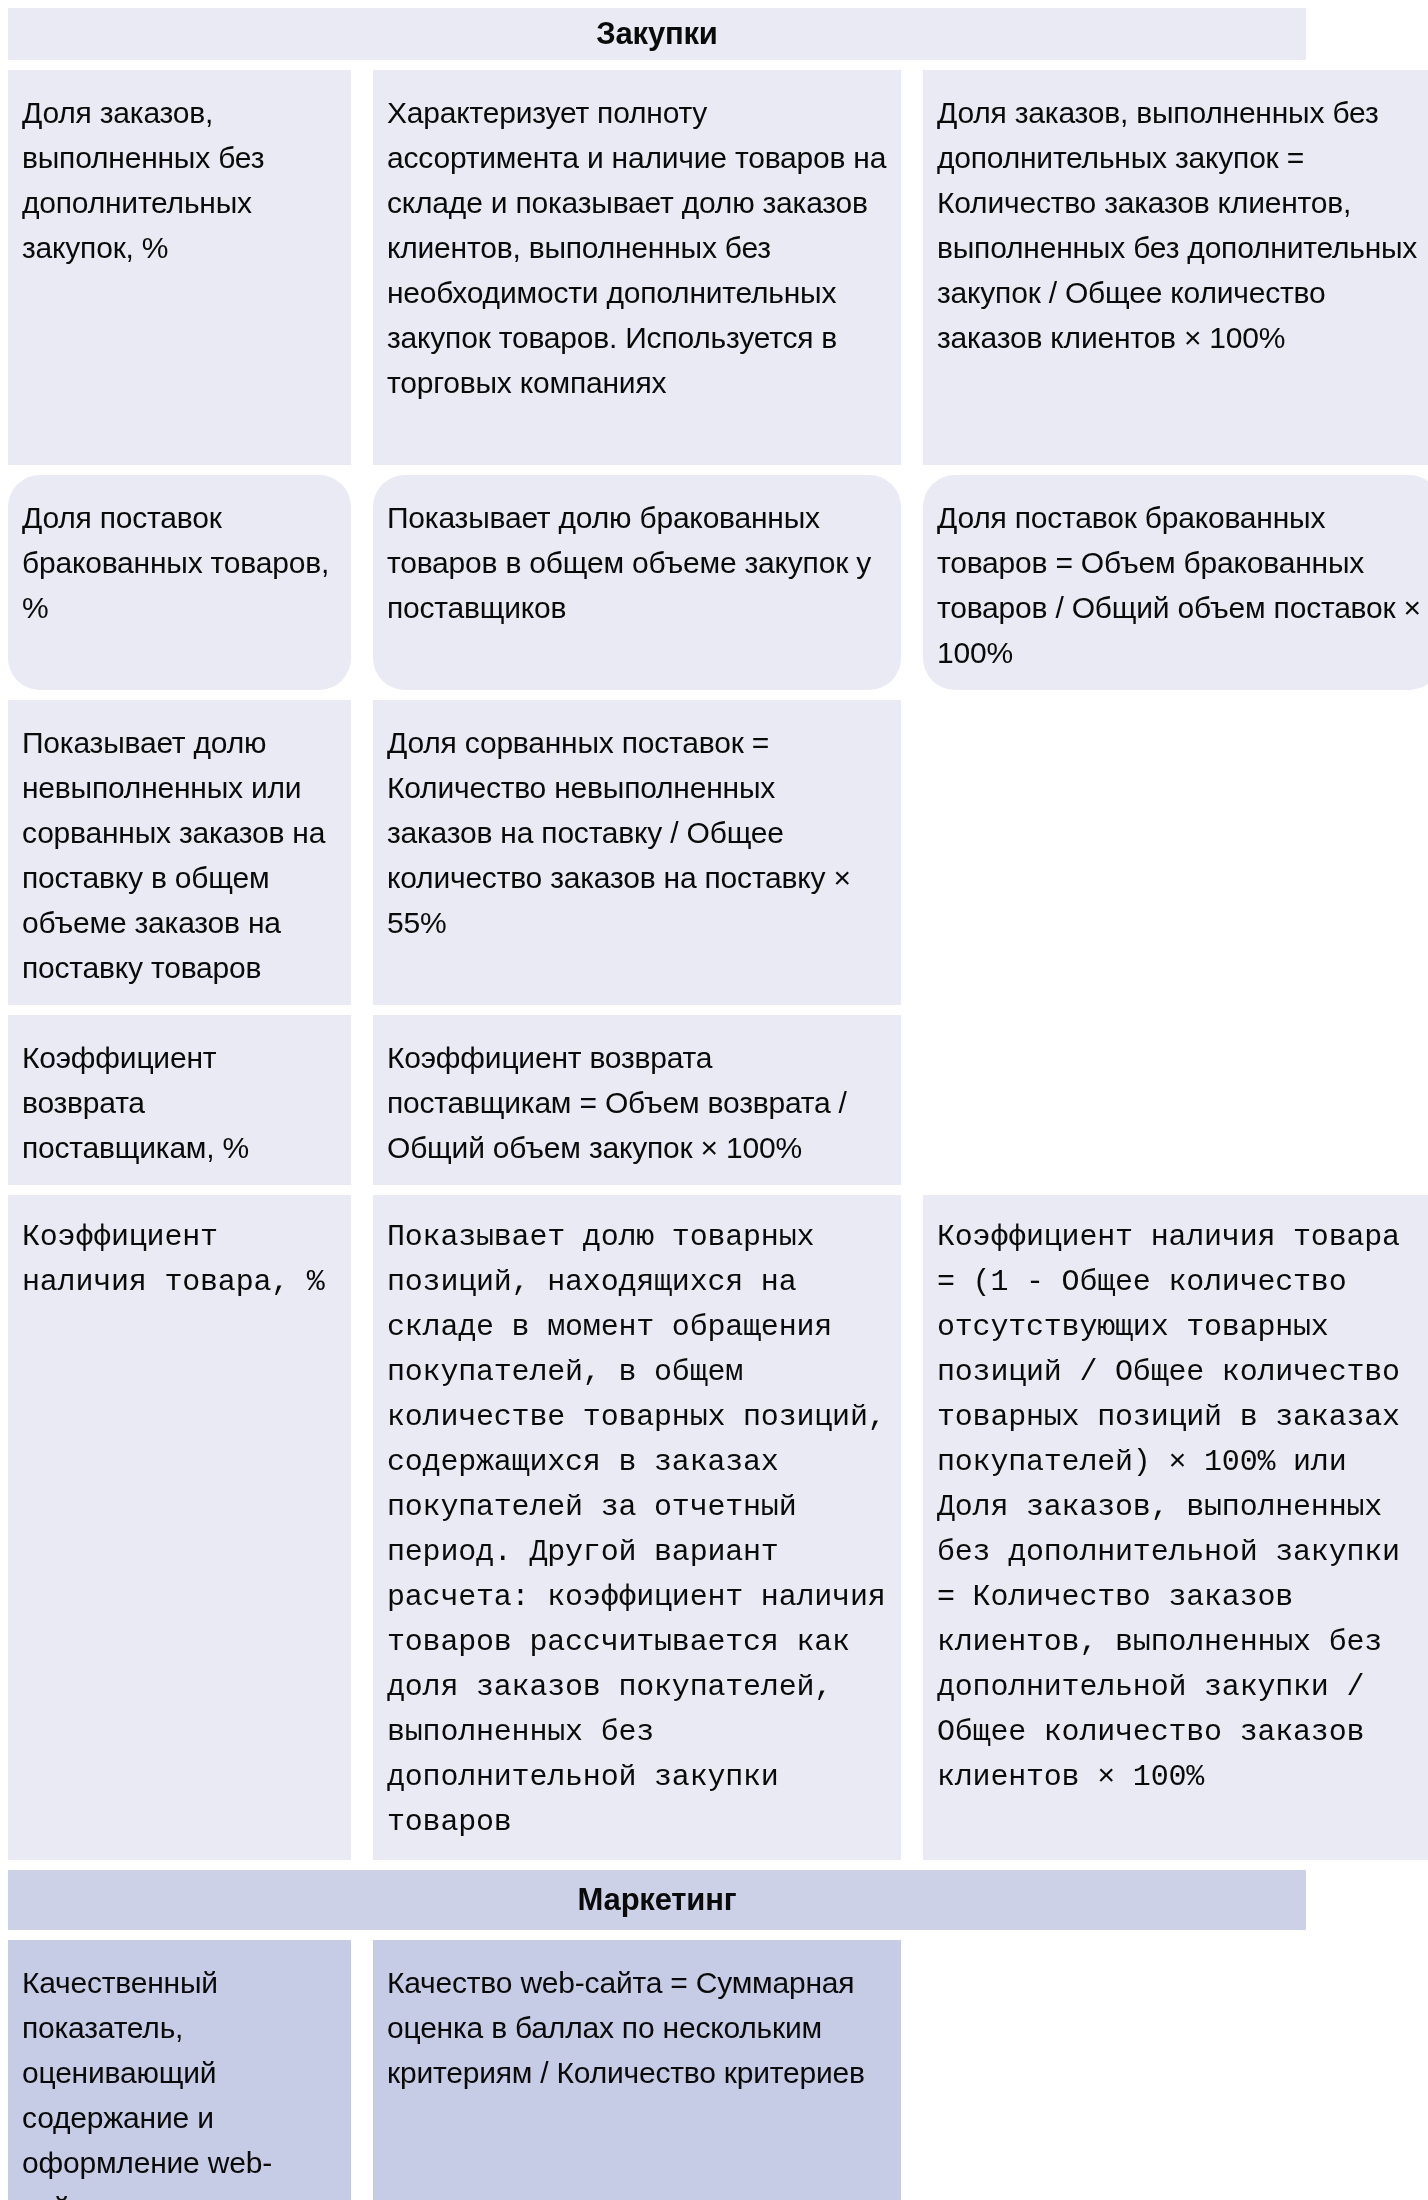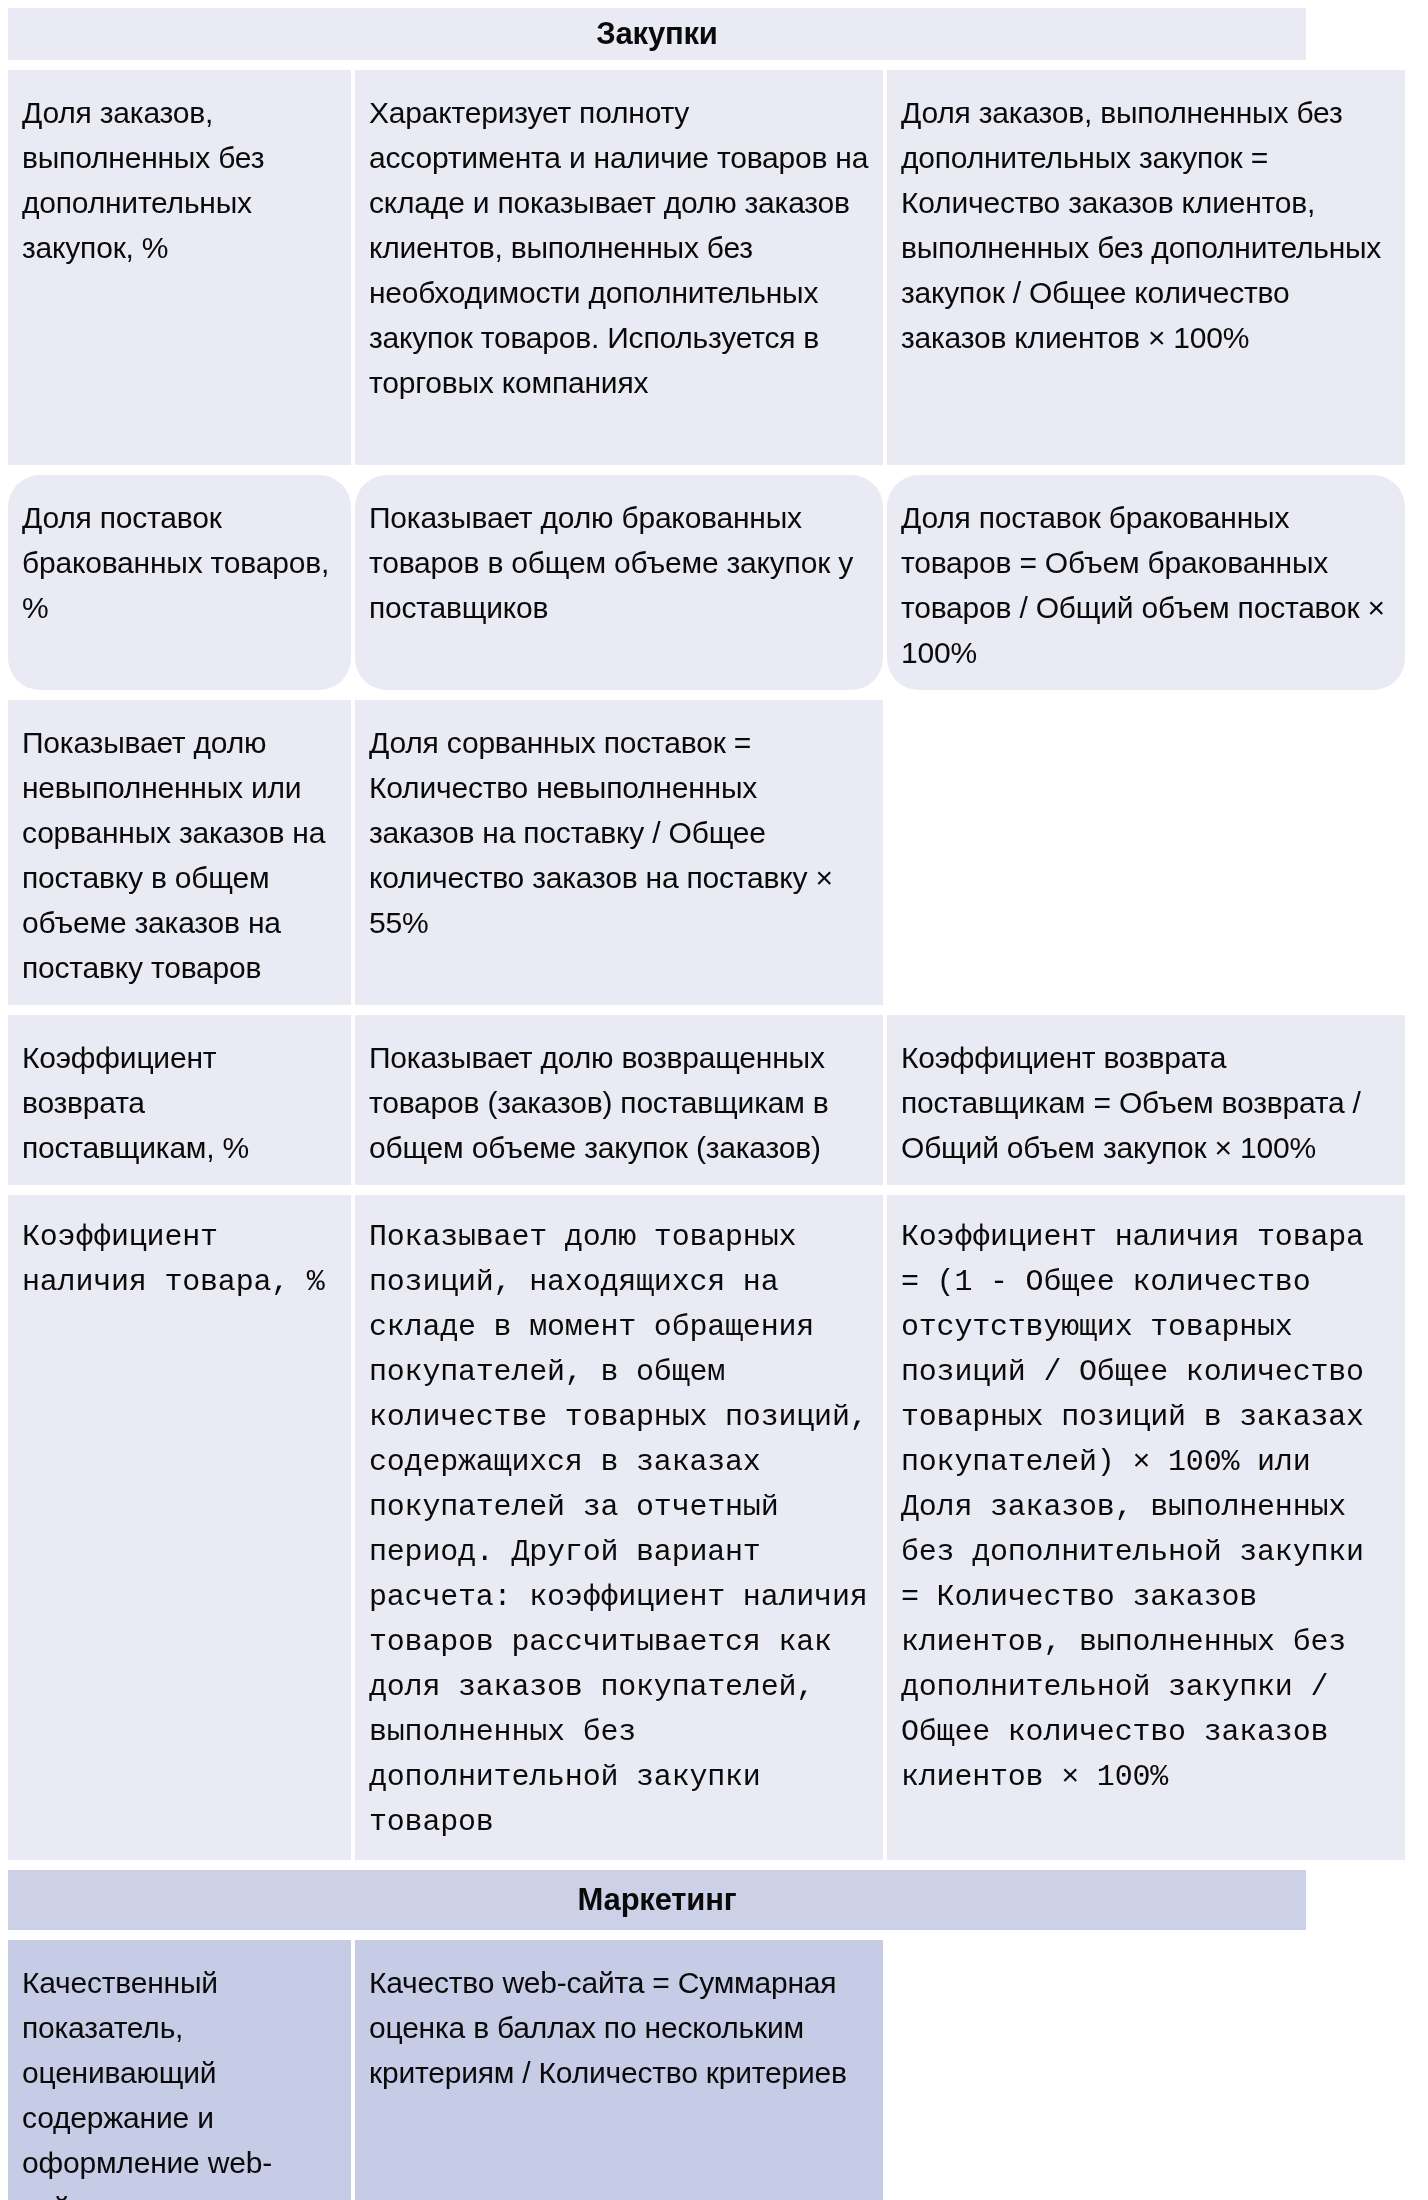--- a/index.html
+++ b/index.html
@@ -26,21 +26,21 @@
     font-weight: bold;
     font-size: 31px;
     letter-spacing: -0.2px;
     margin-bottom: 10px;
   }
   .section-header.light { background: var(--color-section-light-bg, #e9eaf3); min-height: 52px; }
   .section-header.dark  { background: var(--color-section-dark-bg,  #ccd1e8); min-height: 60px; }
   .row {
     display: grid;
     grid-template-columns: 343px 528px 518px;
-    column-gap: 4px;
+    column-gap: 22px;
     margin-bottom: 10px;
   }
   .cell {
     box-sizing: border-box;
     padding: 20px 14px 15px 14px;
     font-size: 30px;
     line-height: 45px;
     letter-spacing: -0.2px;
     text-align: left;
   }
@@ -72,21 +72,20 @@
     <div class="cell">Доля поставок бракованных товаров = Объем бракованных товаров / Общий объем поставок × 100%</div>
   </div>
 
   <div class="row light r3">
     <div class="cell">Показывает долю невыполненных или сорванных заказов на поставку в общем объеме заказов на поставку товаров</div>
     <div class="cell">Доля сорванных поставок = Количество невыполненных заказов на поставку / Общее количество заказов на поставку × 55%</div>
   </div>
 
   <div class="row light r4">
     <div class="cell">Коэффициент возврата поставщикам, %</div>
-    <div class="cell">Показывает долю возвращенных товаров (заказов) поставщикам в общем объеме закупок (заказов)</div>
     <div class="cell">Коэффициент возврата поставщикам = Объем возврата / Общий объем закупок × 100%</div>
   </div>
 
   <div class="row light r5">
     <div class="cell">Коэффициент наличия товара, %</div>
     <div class="cell">Показывает долю товарных позиций, находящихся на складе в момент обращения покупателей, в общем количестве товарных позиций, содержащихся в заказах покупателей за отчетный период. Другой вариант расчета: коэффициент наличия товаров рассчитывается как доля заказов покупателей, выполненных без дополнительной закупки товаров</div>
     <div class="cell">Коэффициент наличия товара = (1 - Общее количество отсутствующих товарных позиций / Общее количество товарных позиций в заказах покупателей) × 100% или Доля заказов, выполненных без дополнительной закупки = Количество заказов клиентов, выполненных без дополнительной закупки / Общее количество заказов клиентов × 100%</div>
   </div>
 
   <div class="section-header dark">Маркетинг</div>

